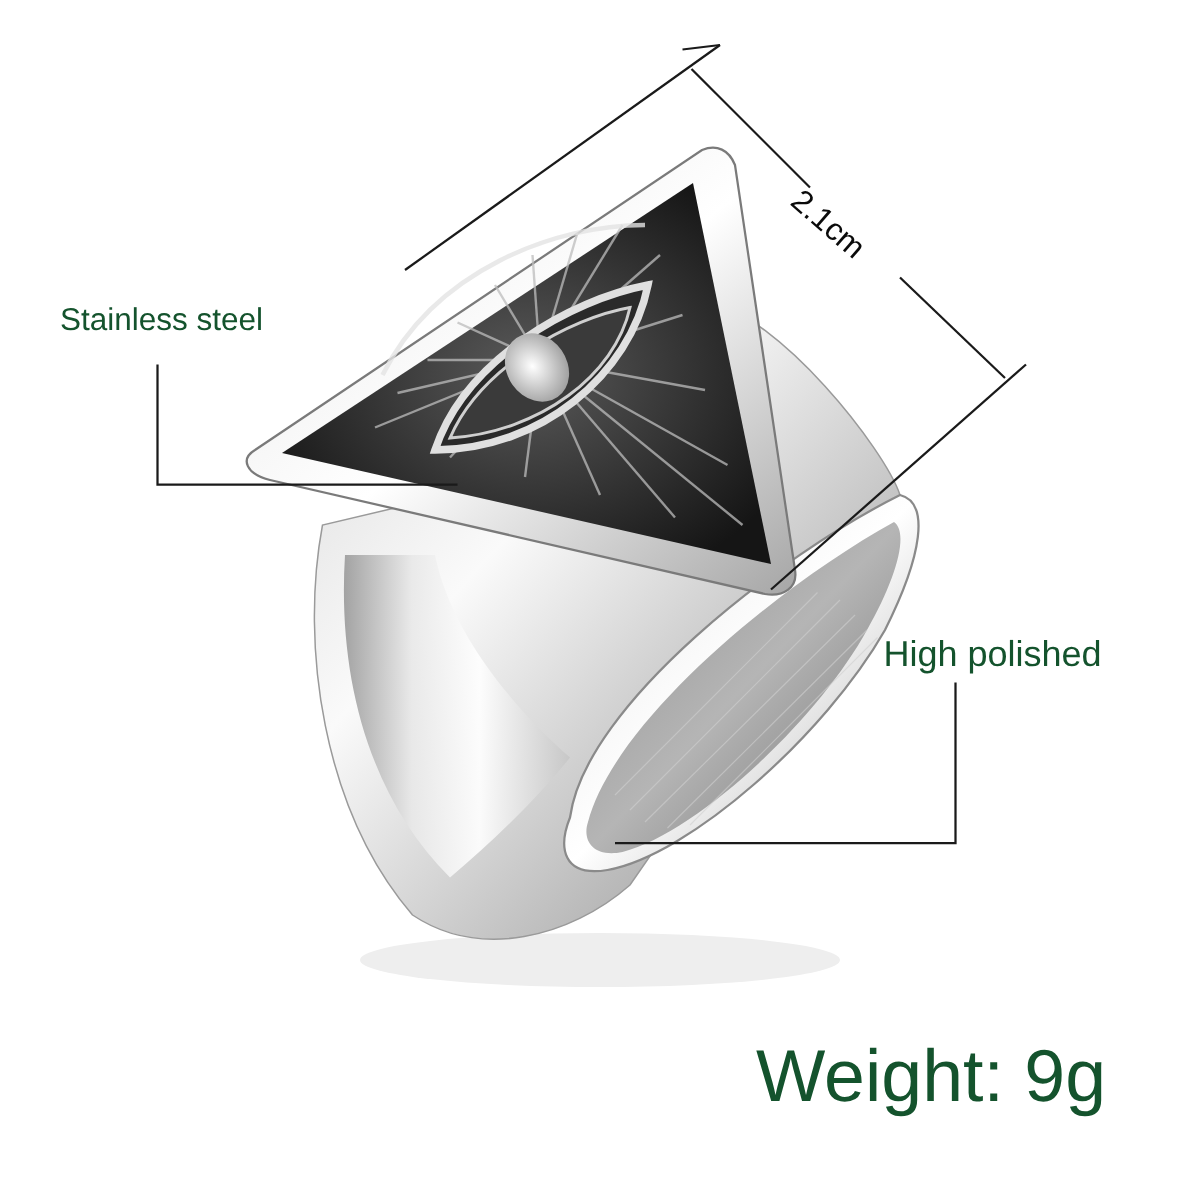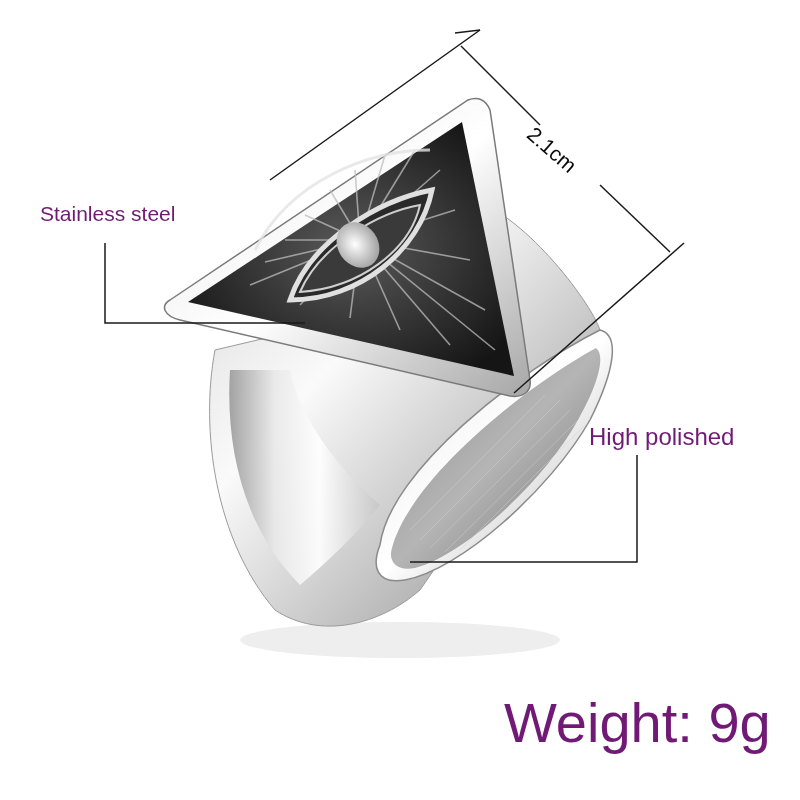--- a/index.html
+++ b/index.html
@@ -1,21 +1,21 @@
 <!DOCTYPE html>
 <html><head>
   <meta charset="utf-8">
   <style>
     html, body { margin: 0; padding: 0; background: #ffffff; }
     body { width: 800px; height: 800px; position: relative; overflow: hidden; font-family: "Liberation Sans", sans-serif; }
     .stage { position: absolute; left: 0; top: 0; width: 800px; height: 800px; }
-    .label { position: absolute; color: #701a75; white-space: nowrap; font-family: "Liberation Sans", sans-serif; }
+    .label { position: absolute; color: #14532d; white-space: nowrap; font-family: "Liberation Sans", sans-serif; }
     .label-stainless { left: 40px; top: 202px; font-size: 21px; }
     .label-polished { left: 589px; top: 423px; font-size: 24px; }
-    .label-weight { left: 504px; top: 690px; font-size: 56px; }
+    .label-weight { left: 504px; top: 690px; font-size: 49px; }
     .dim-text { position: absolute; left: 523px; top: 138px; font-size: 21px; transform: rotate(41deg); transform-origin: center; color: #0a0a0a; }
     svg { position: absolute; left: 0; top: 0; }
   </style>
 </head>
 <body>
 
 <div class="stage">
   <svg width="800" height="800" viewBox="0 0 800 800">
     <defs>
       <linearGradient id="bandGrad" x1="0" y1="0" x2="1" y2="1">

